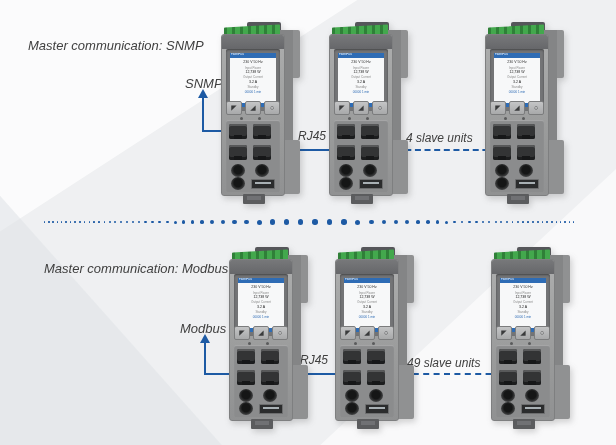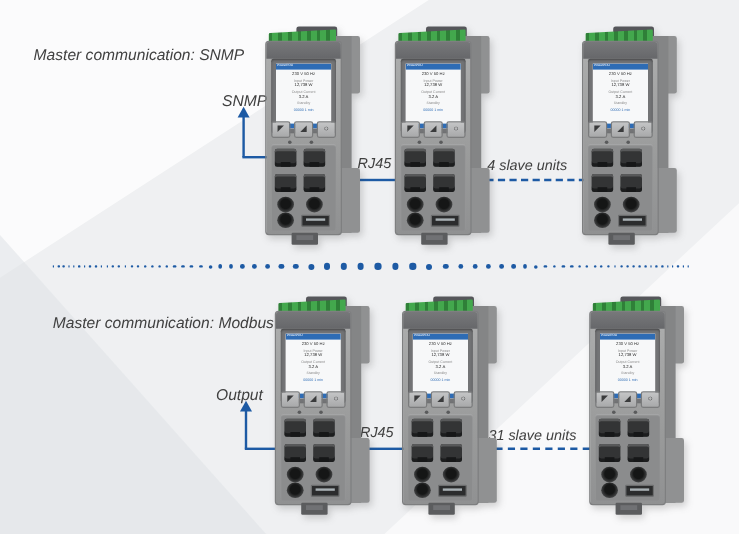--- a/index.html
+++ b/index.html
@@ -308,32 +308,32 @@
       <span class="dot" style="left: 546.4px; top: 221.2px; width: 1.5px; height: 1.5px; background: rgb(29, 90, 164);"></span>
       <span class="dot" style="left: 551px; top: 221.3px; width: 1.5px; height: 1.5px; background: rgb(29, 90, 164);"></span>
       <span class="dot" style="left: 555.5px; top: 221.3px; width: 1.4px; height: 1.4px; background: rgb(29, 90, 164);"></span>
       <span class="dot" style="left: 559.9px; top: 221.3px; width: 1.4px; height: 1.4px; background: rgb(29, 90, 164);"></span>
       <span class="dot" style="left: 564.3px; top: 221.3px; width: 1.4px; height: 1.4px; background: rgb(29, 90, 164);"></span>
       <span class="dot" style="left: 568.6px; top: 221.3px; width: 1.4px; height: 1.4px; background: rgb(29, 90, 164);"></span>
       <span class="dot" style="left: 572.8px; top: 221.3px; width: 1.4px; height: 1.4px; background: rgb(29, 90, 164);"></span>
     </div>
 
   <div class="txt title-txt" style="left:24px;top:261px;margin-left:20px;">Master communication: Modbus</div>
-  <div class="txt proto-txt" style="left:180px;top:321px;">Output</div>
+  <div class="txt proto-txt" style="left:180px;top:321px;">Modbus</div>
 
   <div class="ah ah-up" style="left:200px;top:334px;"></div>
   <div class="vline" style="left:204px;top:342px;height:32px;"></div>
   <div class="hline" style="left:204px;top:373px;width:39px;"></div>
 
   <div class="txt small-txt" style="left:300px;top:353px;">RJ45</div>
   <div class="ah ah-left" style="left:260px;top:369px;"></div>
   <div class="hline" style="left:268px;top:373px;width:72px;"></div>
   <div class="ah ah-right" style="left:339px;top:369px;"></div>
 
-  <div class="txt small-txt" style="left:407px;top:356px;">31 slave units</div>
+  <div class="txt small-txt" style="left:407px;top:356px;">49 slave units</div>
   <div class="ah ah-left" style="left:383px;top:369px;"></div>
   <div class="hdash" style="left:392px;top:373px;width:110px;"></div>
   <div class="ah ah-right" style="left:501px;top:369px;"></div>
 
   <div class="device-slot" style="left:229px;top:247px;">
   <div class="device">
     <div class="dev-topblock"></div>
     <div class="dev-rail-top"></div>
     <div class="dev-rail-mid"></div>
     <div class="dev-rail-bot"></div>

